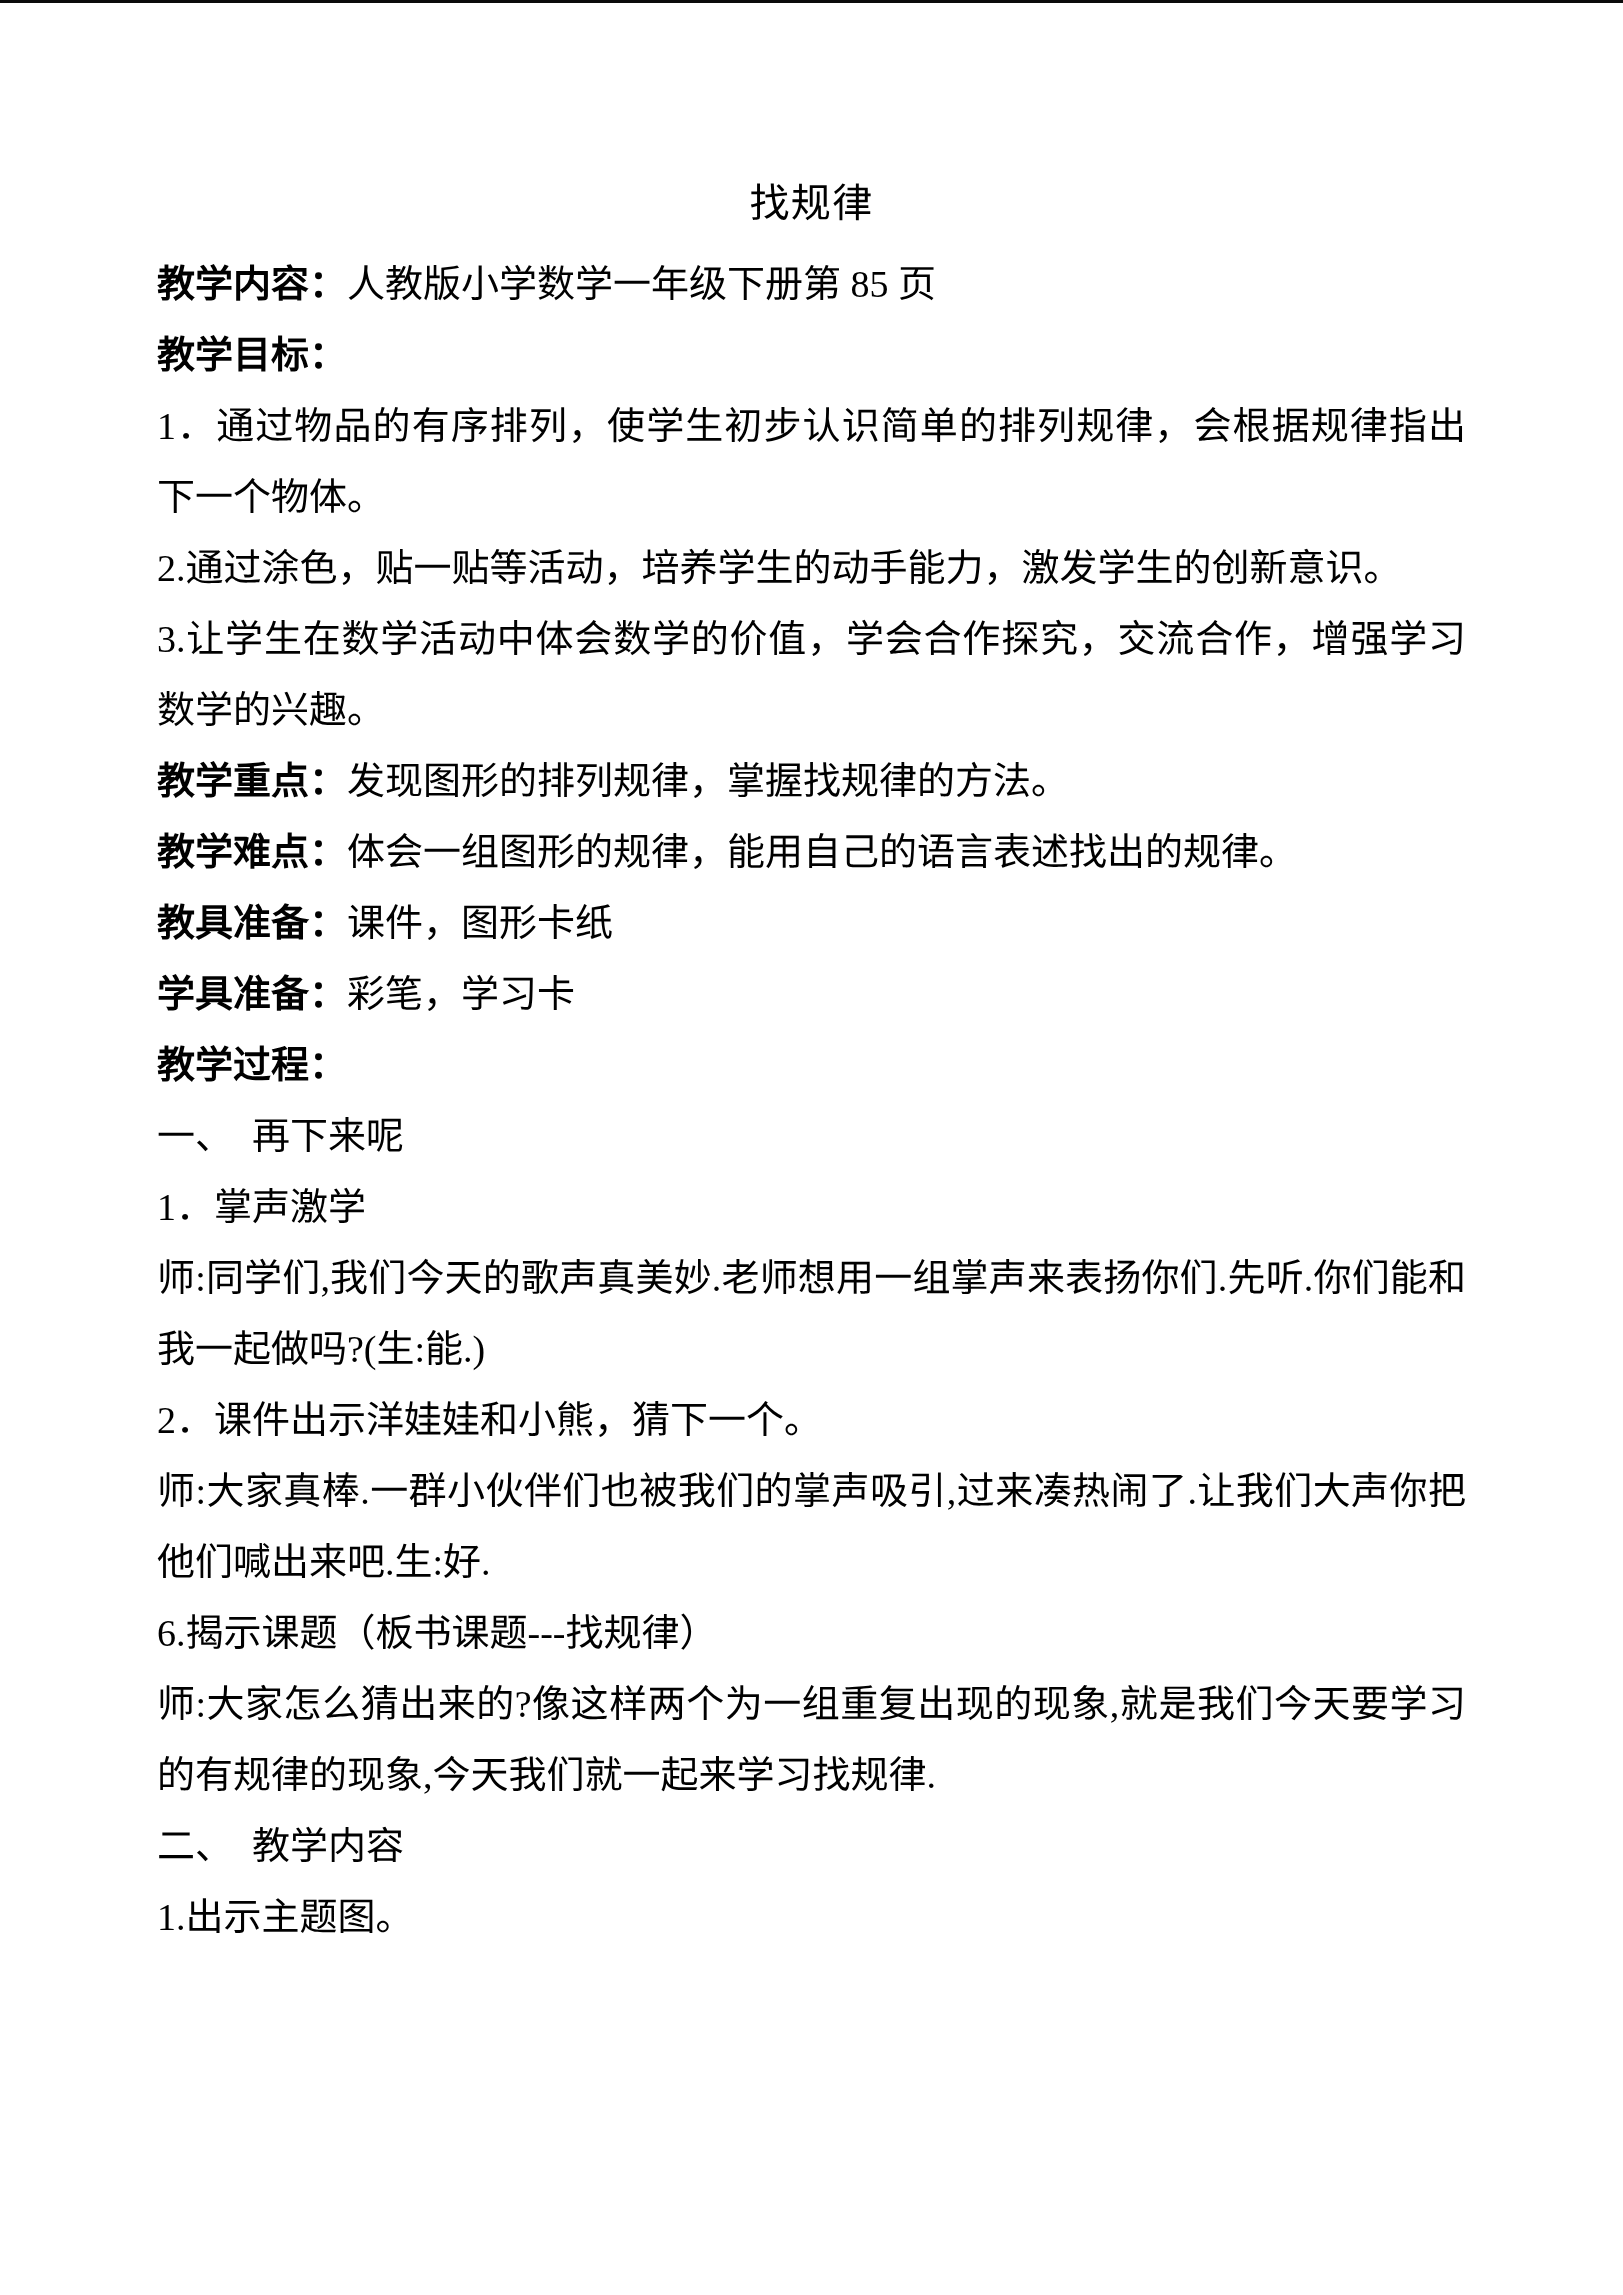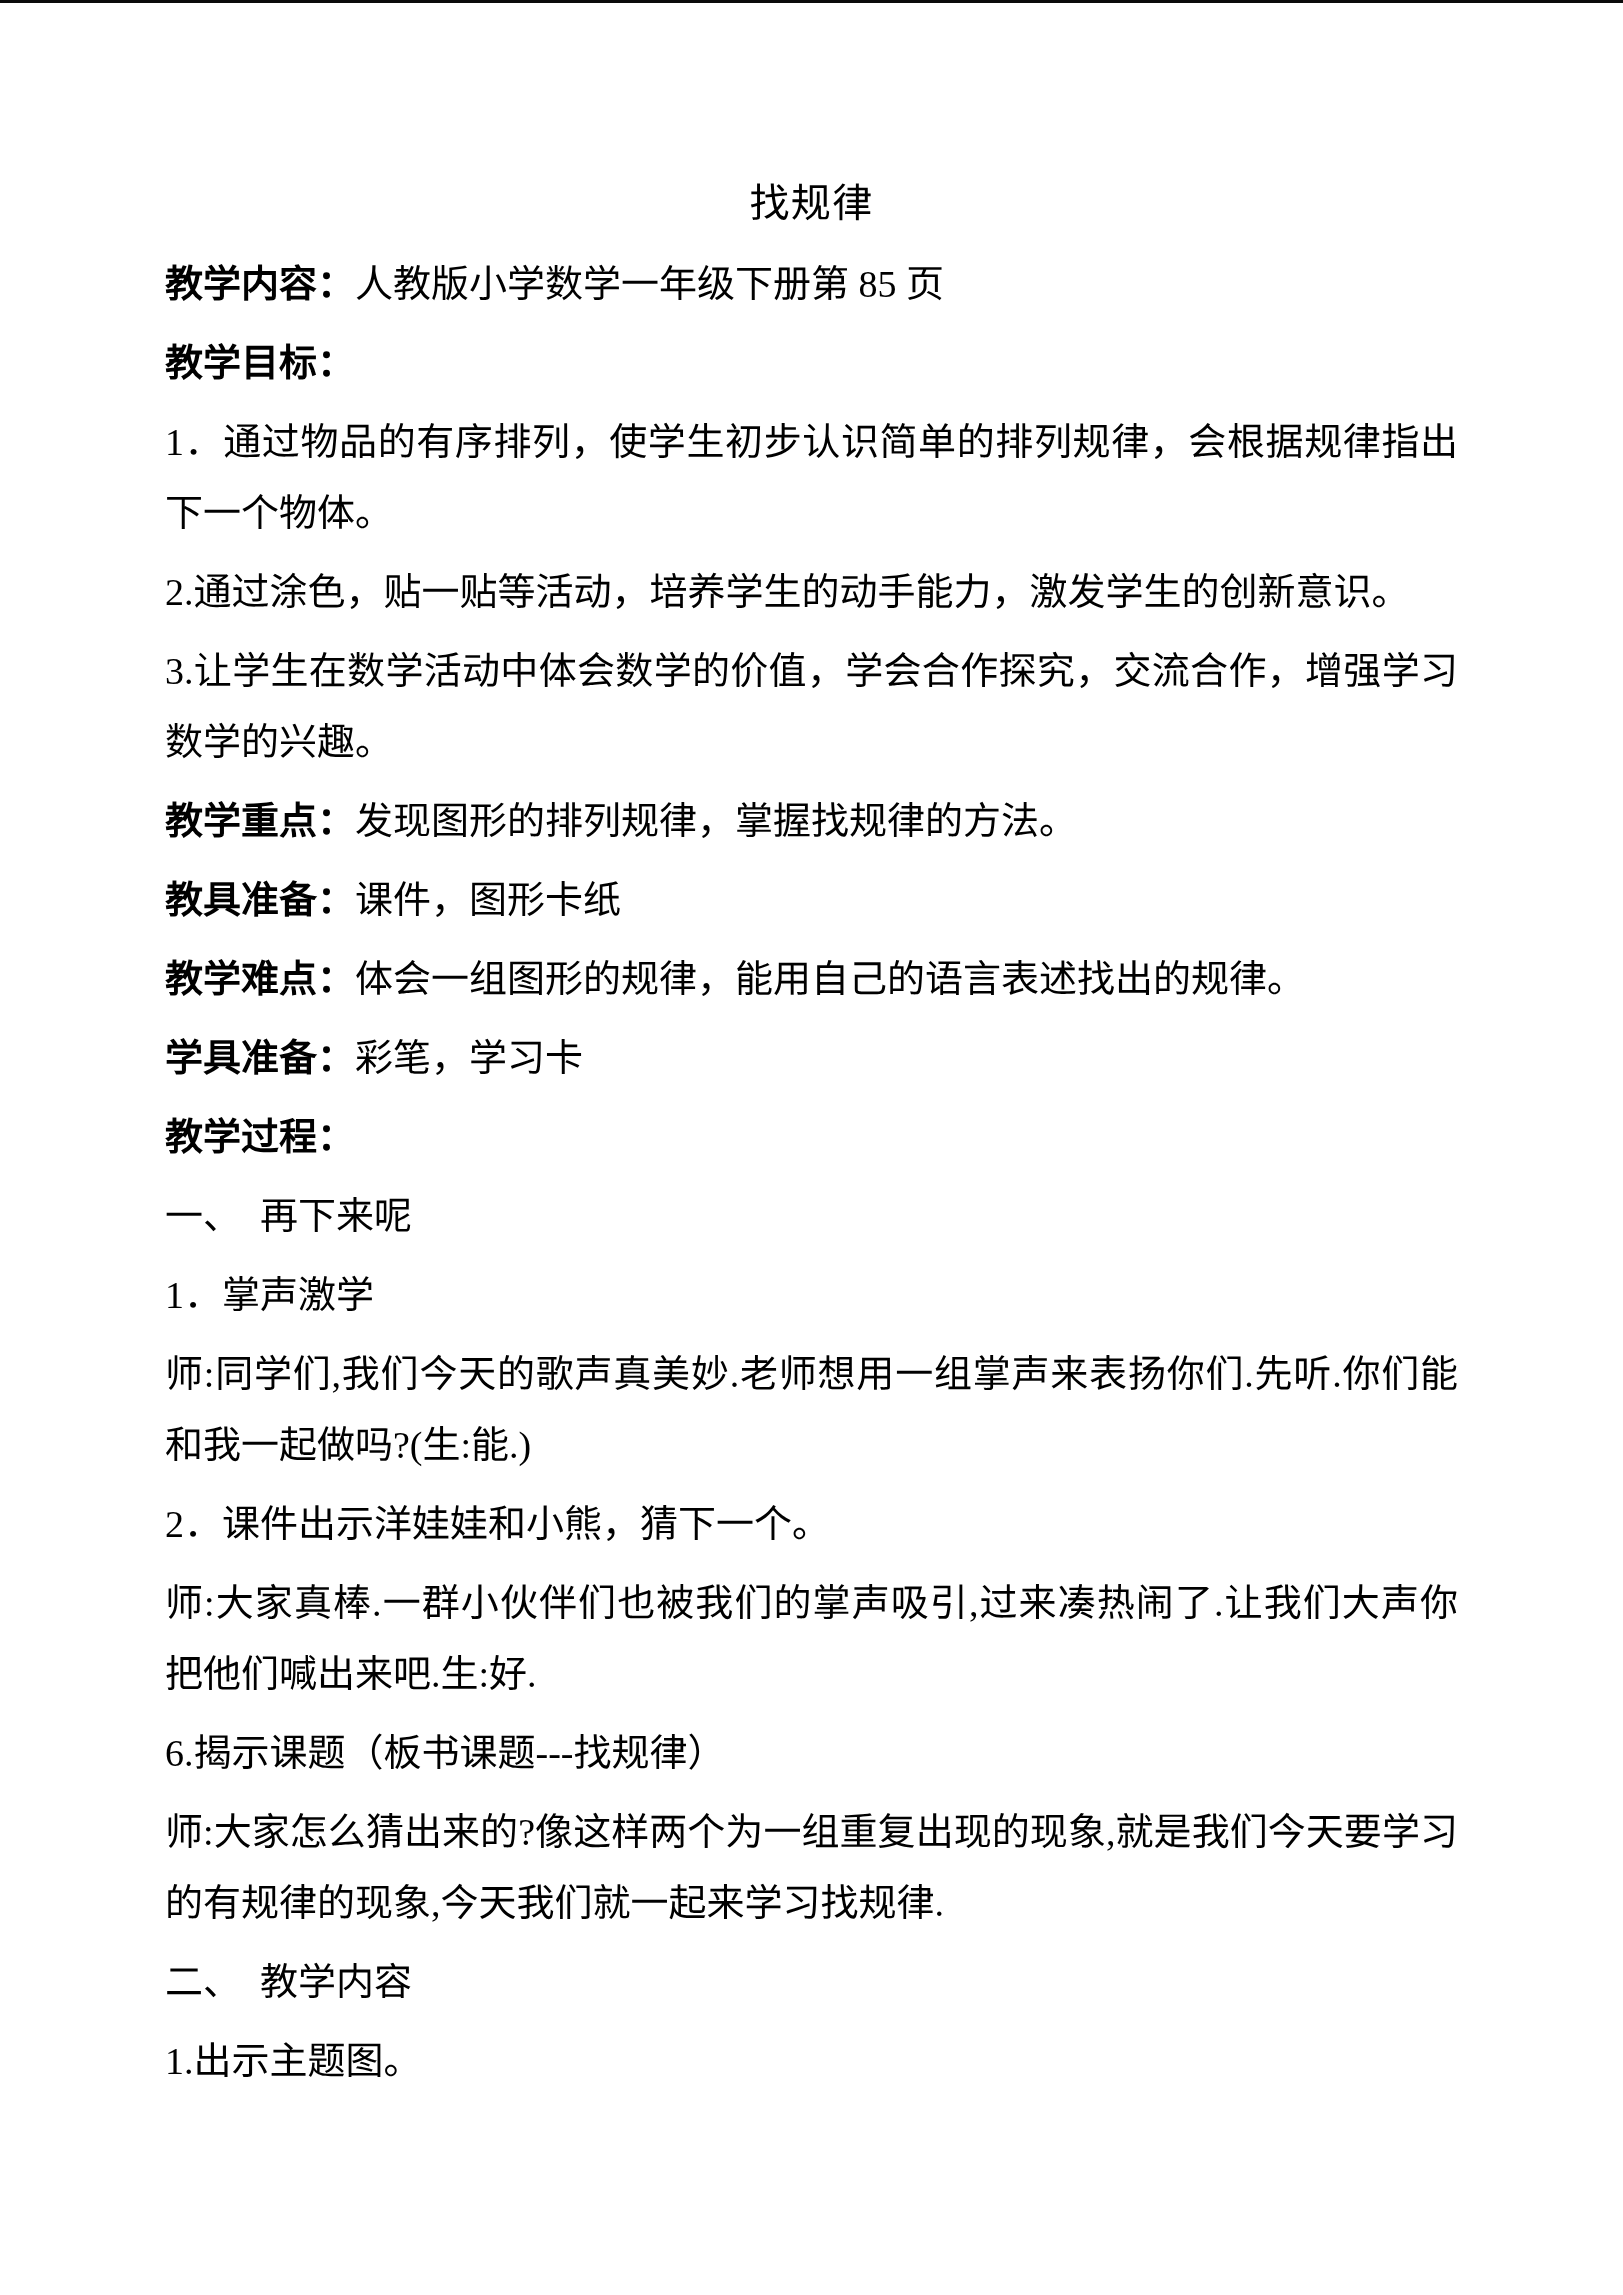--- a/index.html
+++ b/index.html
@@ -32,21 +32,21 @@
   }
   .title {
     margin: 0 0 9.5px 0;
     font-size: 40px;
     font-weight: normal;
     line-height: 71px;
     text-align: center;
     letter-spacing: 1.4px;
   }
   .para {
-    margin: 8px;
+    margin: 0;
     font-size: 38px;
     line-height: 71px;
     text-align: justify;
     text-justify: inter-ideograph;
     word-break: break-all;
     overflow-wrap: break-word;
   }
   .para b {
     font-weight: bold;
   }
@@ -58,22 +58,22 @@
 
 <div class="doc">
   <h1 class="title">找规律</h1>
   <div id="paragraphs">
       <p class="para"><b>教学内容：</b><span>人教版小学数学一年级下册第 85 页</span></p>
       <p class="para"><b>教学目标：</b><span></span></p>
       <p class="para"><span>1．通过物品的有序排列，使学生初步认识简单的排列规律，会根据规律指出下一个物体。</span></p>
       <p class="para"><span>2.通过涂色，贴一贴等活动，培养学生的动手能力，激发学生的创新意识。</span></p>
       <p class="para"><span>3.让学生在数学活动中体会数学的价值，学会合作探究，交流合作，增强学习数学的兴趣。</span></p>
       <p class="para"><b>教学重点：</b><span>发现图形的排列规律，掌握找规律的方法。</span></p>
+      <p class="para"><b>教学难点：</b><span>体会一组图形的规律，能用自己的语言表述找出的规律。</span></p>
       <p class="para"><b>教具准备：</b><span>课件，图形卡纸</span></p>
-      <p class="para"><b>教学难点：</b><span>体会一组图形的规律，能用自己的语言表述找出的规律。</span></p>
       <p class="para"><b>学具准备：</b><span>彩笔，学习卡</span></p>
       <p class="para"><b>教学过程：</b><span></span></p>
       <p class="para"><span>一、　再下来呢</span></p>
       <p class="para"><span>1．掌声激学</span></p>
       <p class="para"><span>师:同学们,我们今天的歌声真美妙.老师想用一组掌声来表扬你们.先听.你们能和我一起做吗?(生:能.)</span></p>
       <p class="para"><span>2．课件出示洋娃娃和小熊，猜下一个。</span></p>
       <p class="para"><span>师:大家真棒.一群小伙伴们也被我们的掌声吸引,过来凑热闹了.让我们大声你把他们喊出来吧.生:好.</span></p>
       <p class="para"><span>6.揭示课题（板书课题---找规律）</span></p>
       <p class="para"><span>师:大家怎么猜出来的?像这样两个为一组重复出现的现象,就是我们今天要学习的有规律的现象,今天我们就一起来学习找规律.</span></p>
       <p class="para"><span>二、　教学内容</span></p>

